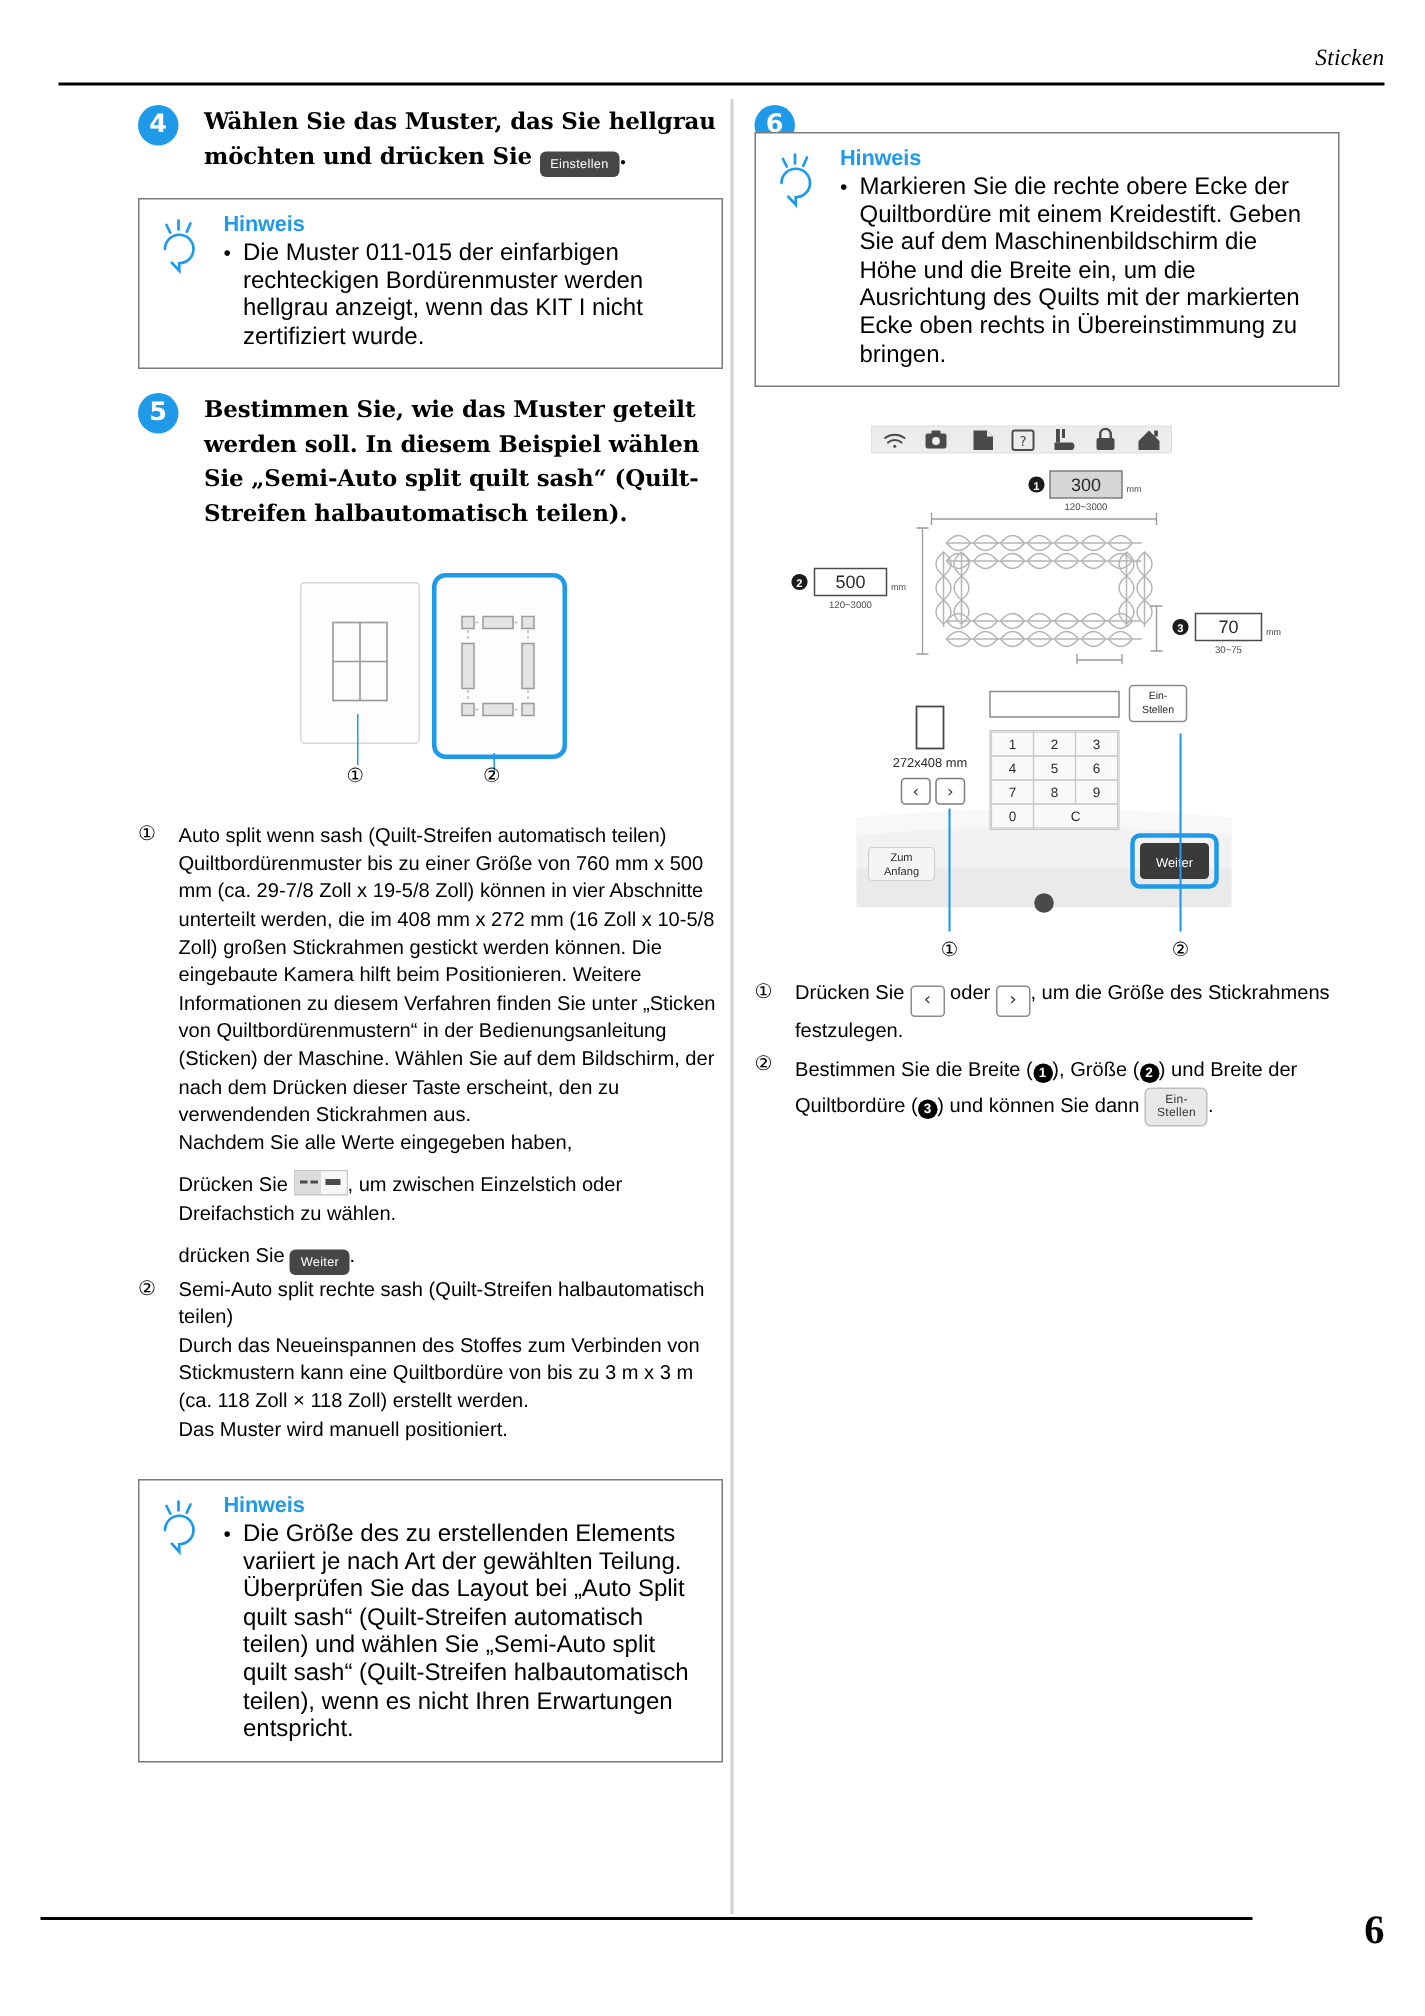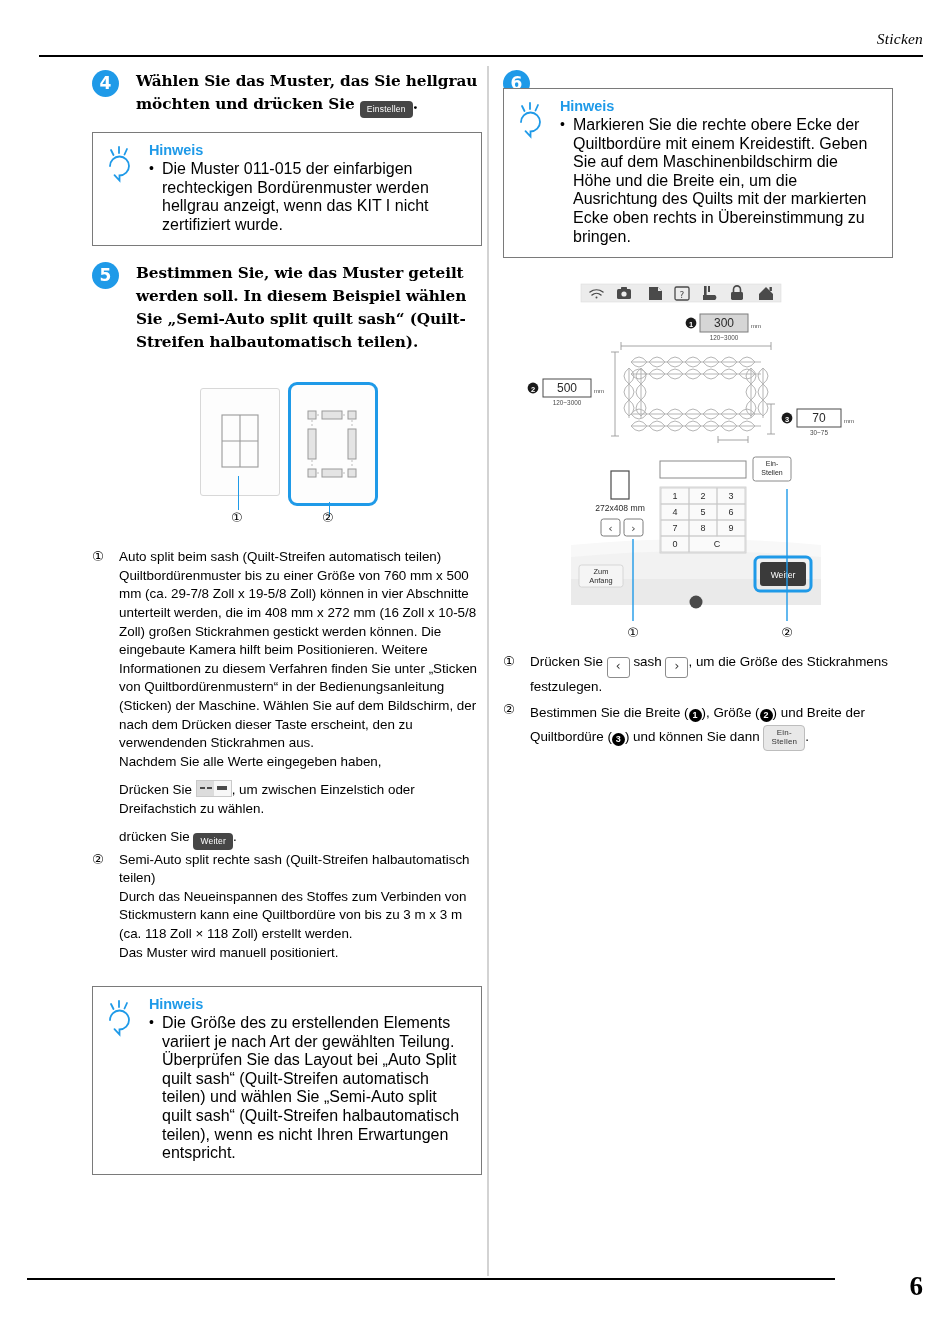--- a/index.html
+++ b/index.html
@@ -393,21 +393,21 @@
     </div>
     <div class="callout-line" style="left:146px; top:96px; height:34px;"></div>
     <div class="callout-line" style="left:237px; top:122px; height:14px;"></div>
     <div class="callout-num" style="left:139px; top:130px;">①</div>
     <div class="callout-num" style="left:230px; top:130px;">②</div>
   </div>
 
   <ul class="legend">
     <li>
       <span class="marker">①</span>
-      <p>Auto split beim sash (Quilt-Streifen automatisch teilen)</p>
+      <p>Auto split wenn sash (Quilt-Streifen automatisch teilen)</p>
       <p>Quiltbordürenmuster bis zu einer Größe von 760 mm x 500 mm (ca. 29-7/8 Zoll x 19-5/8 Zoll) können in vier Abschnitte unterteilt werden, die im 408 mm x 272 mm (16 Zoll x 10-5/8 Zoll) großen Stickrahmen gestickt werden können. Die eingebaute Kamera hilft beim Positionieren. Weitere Informationen zu diesem Verfahren finden Sie unter „Sticken von Quiltbordürenmustern“ in der Bedienungsanleitung (Sticken) der Maschine. Wählen Sie auf dem Bildschirm, der nach dem Drücken dieser Taste erscheint, den zu verwendenden Stickrahmen aus.</p>
       <p>Nachdem Sie alle Werte eingegeben haben,</p>
       <p class="spaced">
         <span>Drücken Sie</span>
         <span class="stitchkey">
           <span class="half a"></span>
           <span class="half b"></span>
           <span class="dash" style="left:3px; width:5px;"></span>
           <span class="dash" style="left:10px; width:5px;"></span>
           <span class="dash" style="left:20px; width:10px; height:4px; top:5px;"></span>
@@ -716,21 +716,21 @@
       <text x="284" y="188" font-family="DejaVu Sans, sans-serif" font-size="13" fill="#000" text-anchor="middle">②</text>
     </svg>
   </div>
 
   <ul class="legend" style="margin-top:4px;">
     <li>
       <span class="marker">①</span>
       <p>
         <span>Drücken Sie</span>
         <span class="arrowkey">‹</span>
-        <span>sash</span>
+        <span>oder</span>
         <span class="arrowkey">›</span><span>, um die Größe des Stickrahmens festzulegen.</span>
       </p>
     </li>
     <li style="margin-top:4px;">
       <span class="marker">②</span>
       <p style="line-height:24px;">
         <span>Bestimmen Sie die Breite (</span><span class="blackcirc">1</span><span>), Größe (</span><span class="blackcirc">2</span><span>) und Breite der Quiltbordüre (</span><span class="blackcirc">3</span><span>) und können Sie dann</span>
         <span class="key light two-line">Ein-
 Stellen</span><span>.</span>
       </p>

